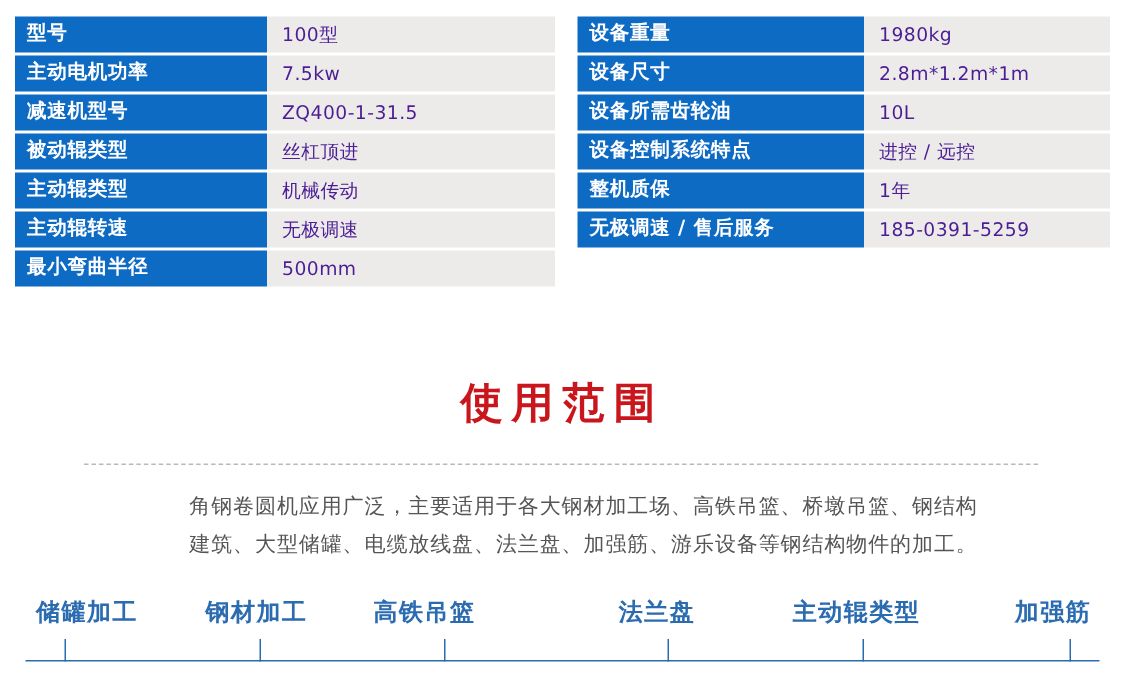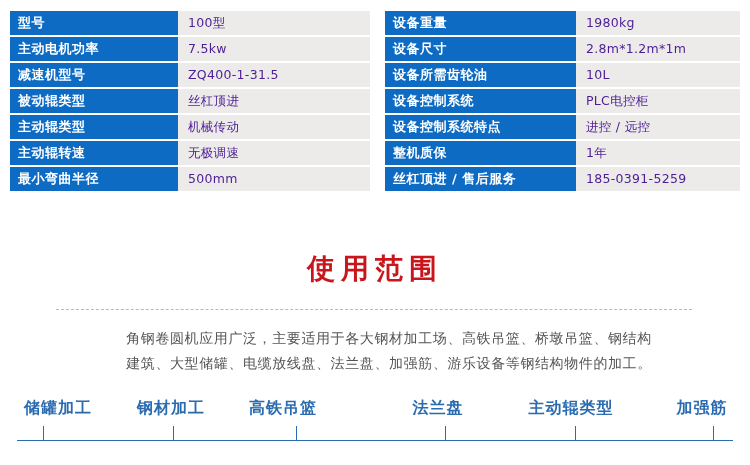--- a/index.html
+++ b/index.html
@@ -187,33 +187,29 @@
       </div>
       <div class="spec-row">
         <div class="spec-label">设备尺寸</div>
         <div class="spec-value">2.8m*1.2m*1m</div>
       </div>
       <div class="spec-row">
         <div class="spec-label">设备所需齿轮油</div>
         <div class="spec-value">10L</div>
       </div>
       <div class="spec-row">
-        <div class="spec-label">设备控制系统</div>
-        <div class="spec-value">PLC电控柜</div>
-      </div>
-      <div class="spec-row">
         <div class="spec-label">设备控制系统特点</div>
         <div class="spec-value">进控 / 远控</div>
       </div>
       <div class="spec-row">
         <div class="spec-label">整机质保</div>
         <div class="spec-value">1年</div>
       </div>
       <div class="spec-row">
-        <div class="spec-label">丝杠顶进 / 售后服务</div>
+        <div class="spec-label">无极调速 / 售后服务</div>
         <div class="spec-value">185-0391-5259</div>
       </div>
     </div>
 
 </div>
 
 <div class="section-title">使用范围</div>
 
 <div class="divider"></div>
 

